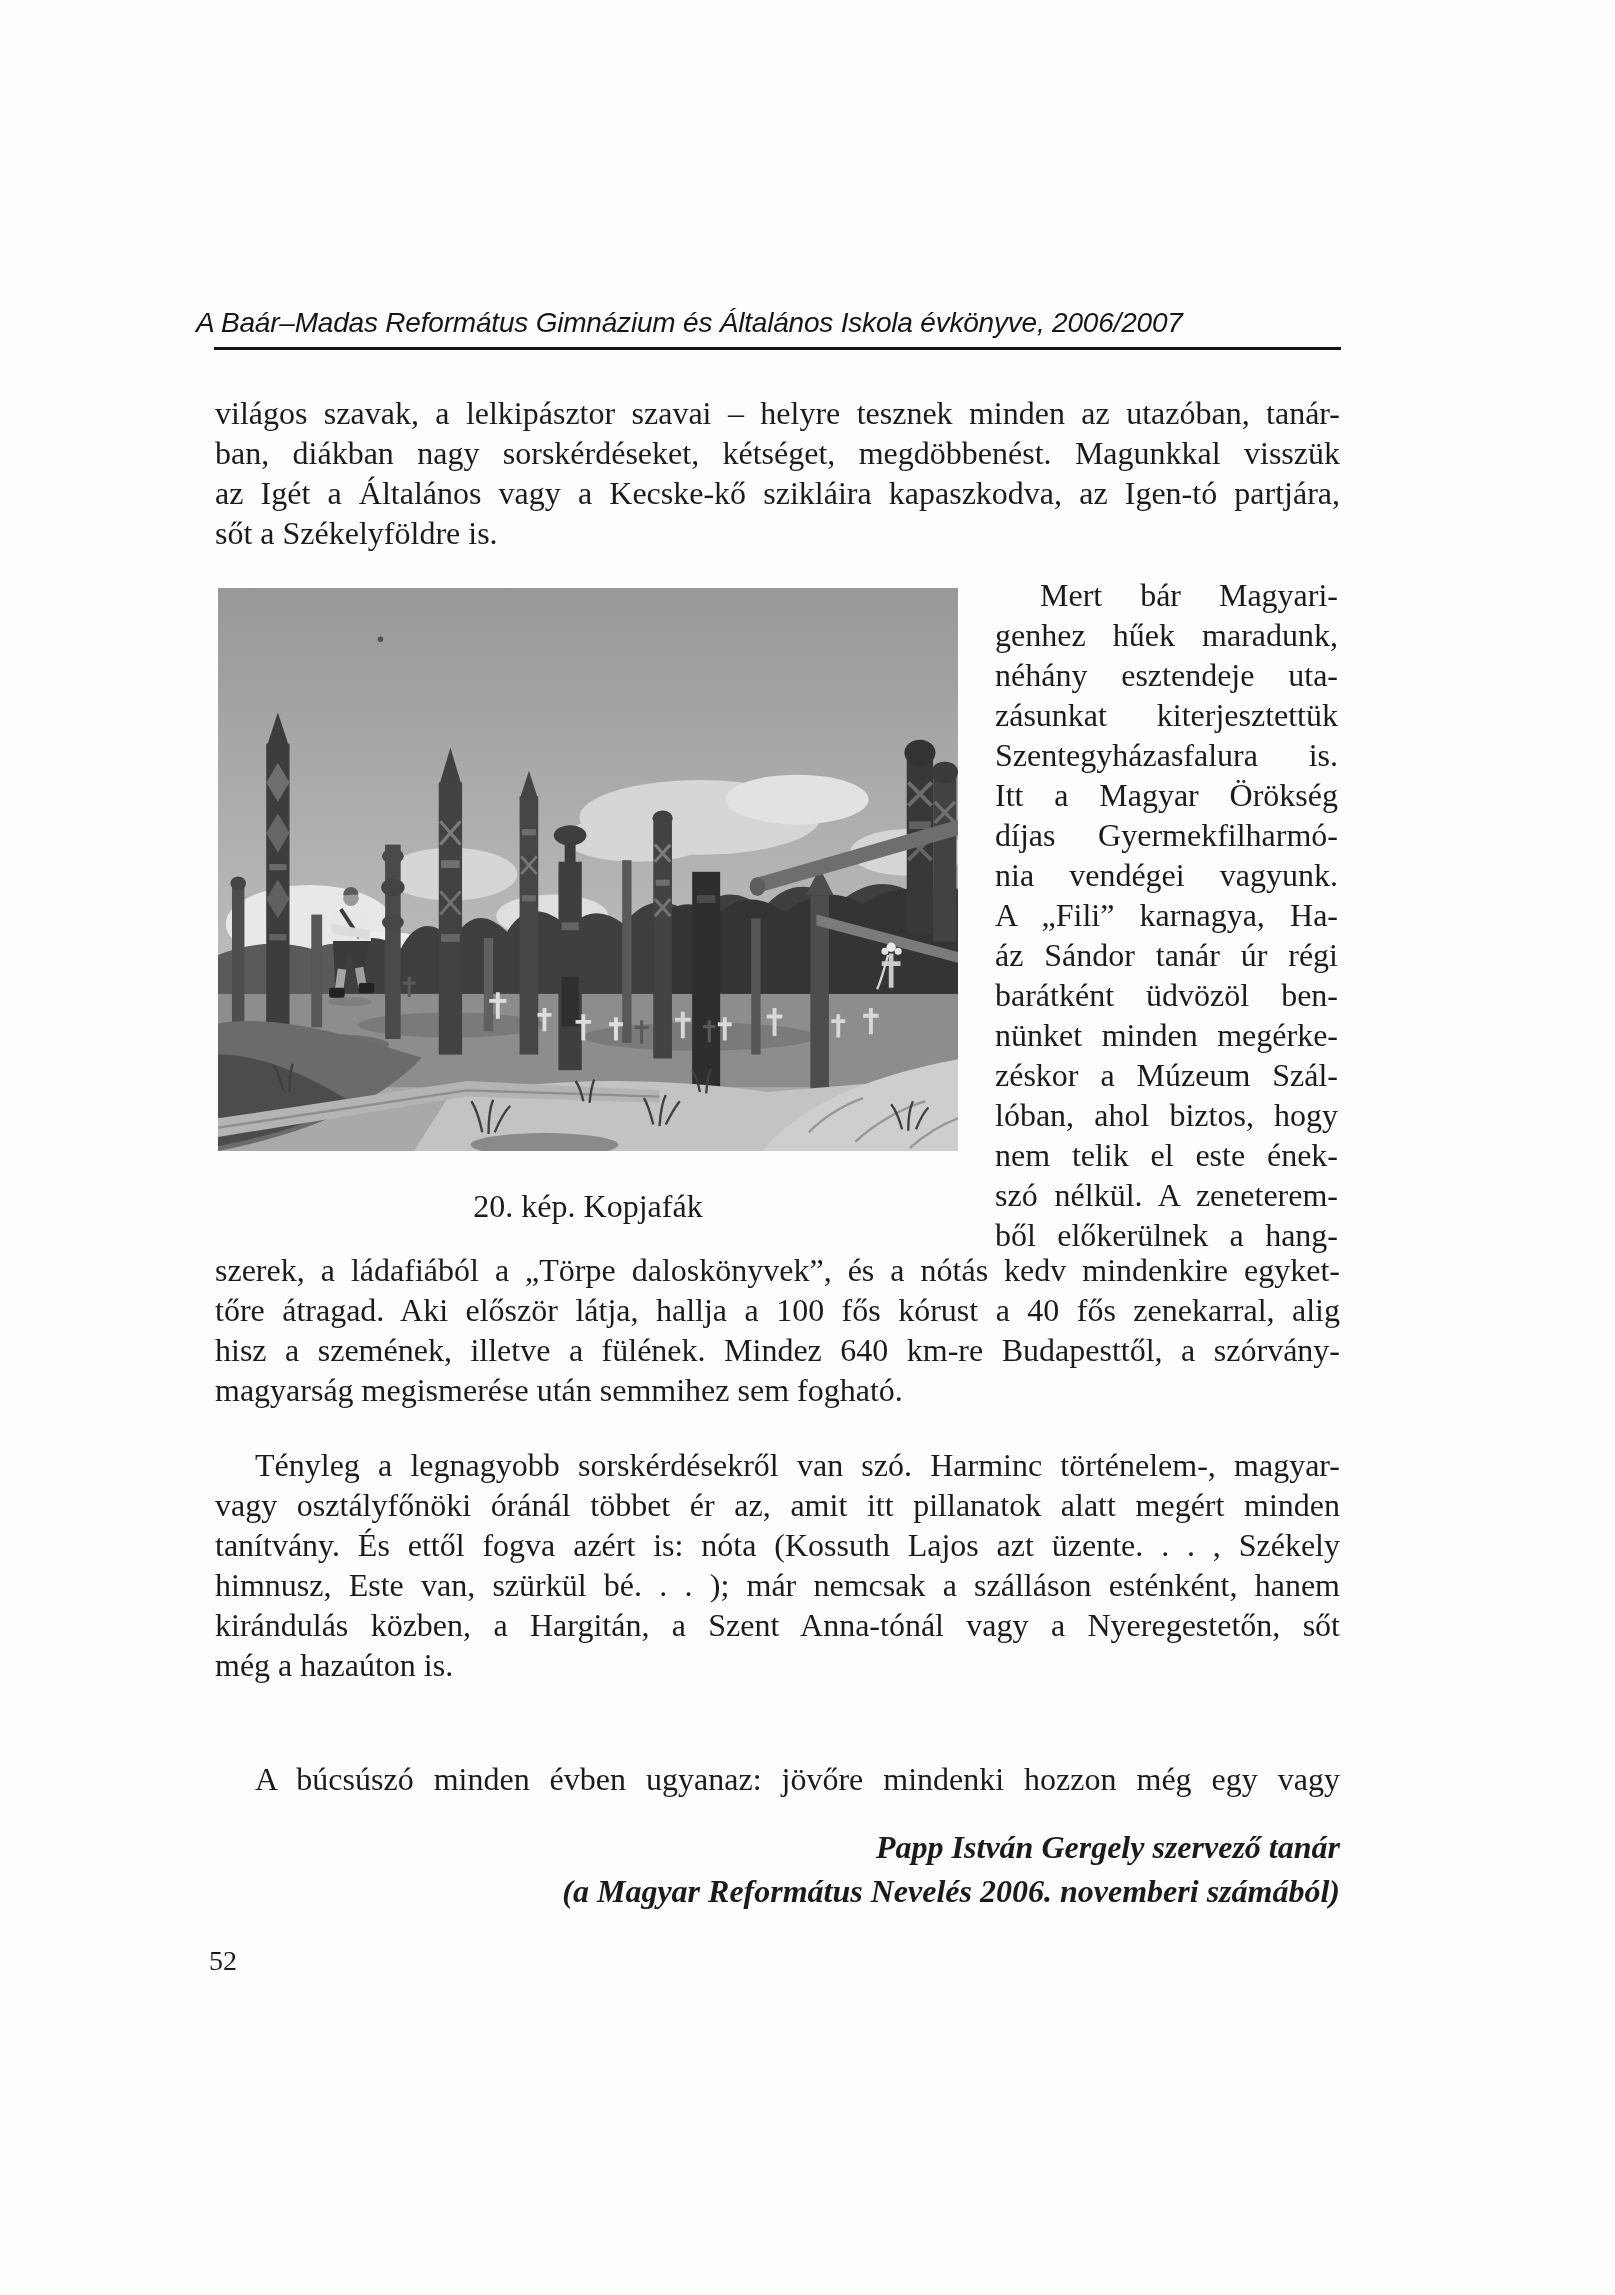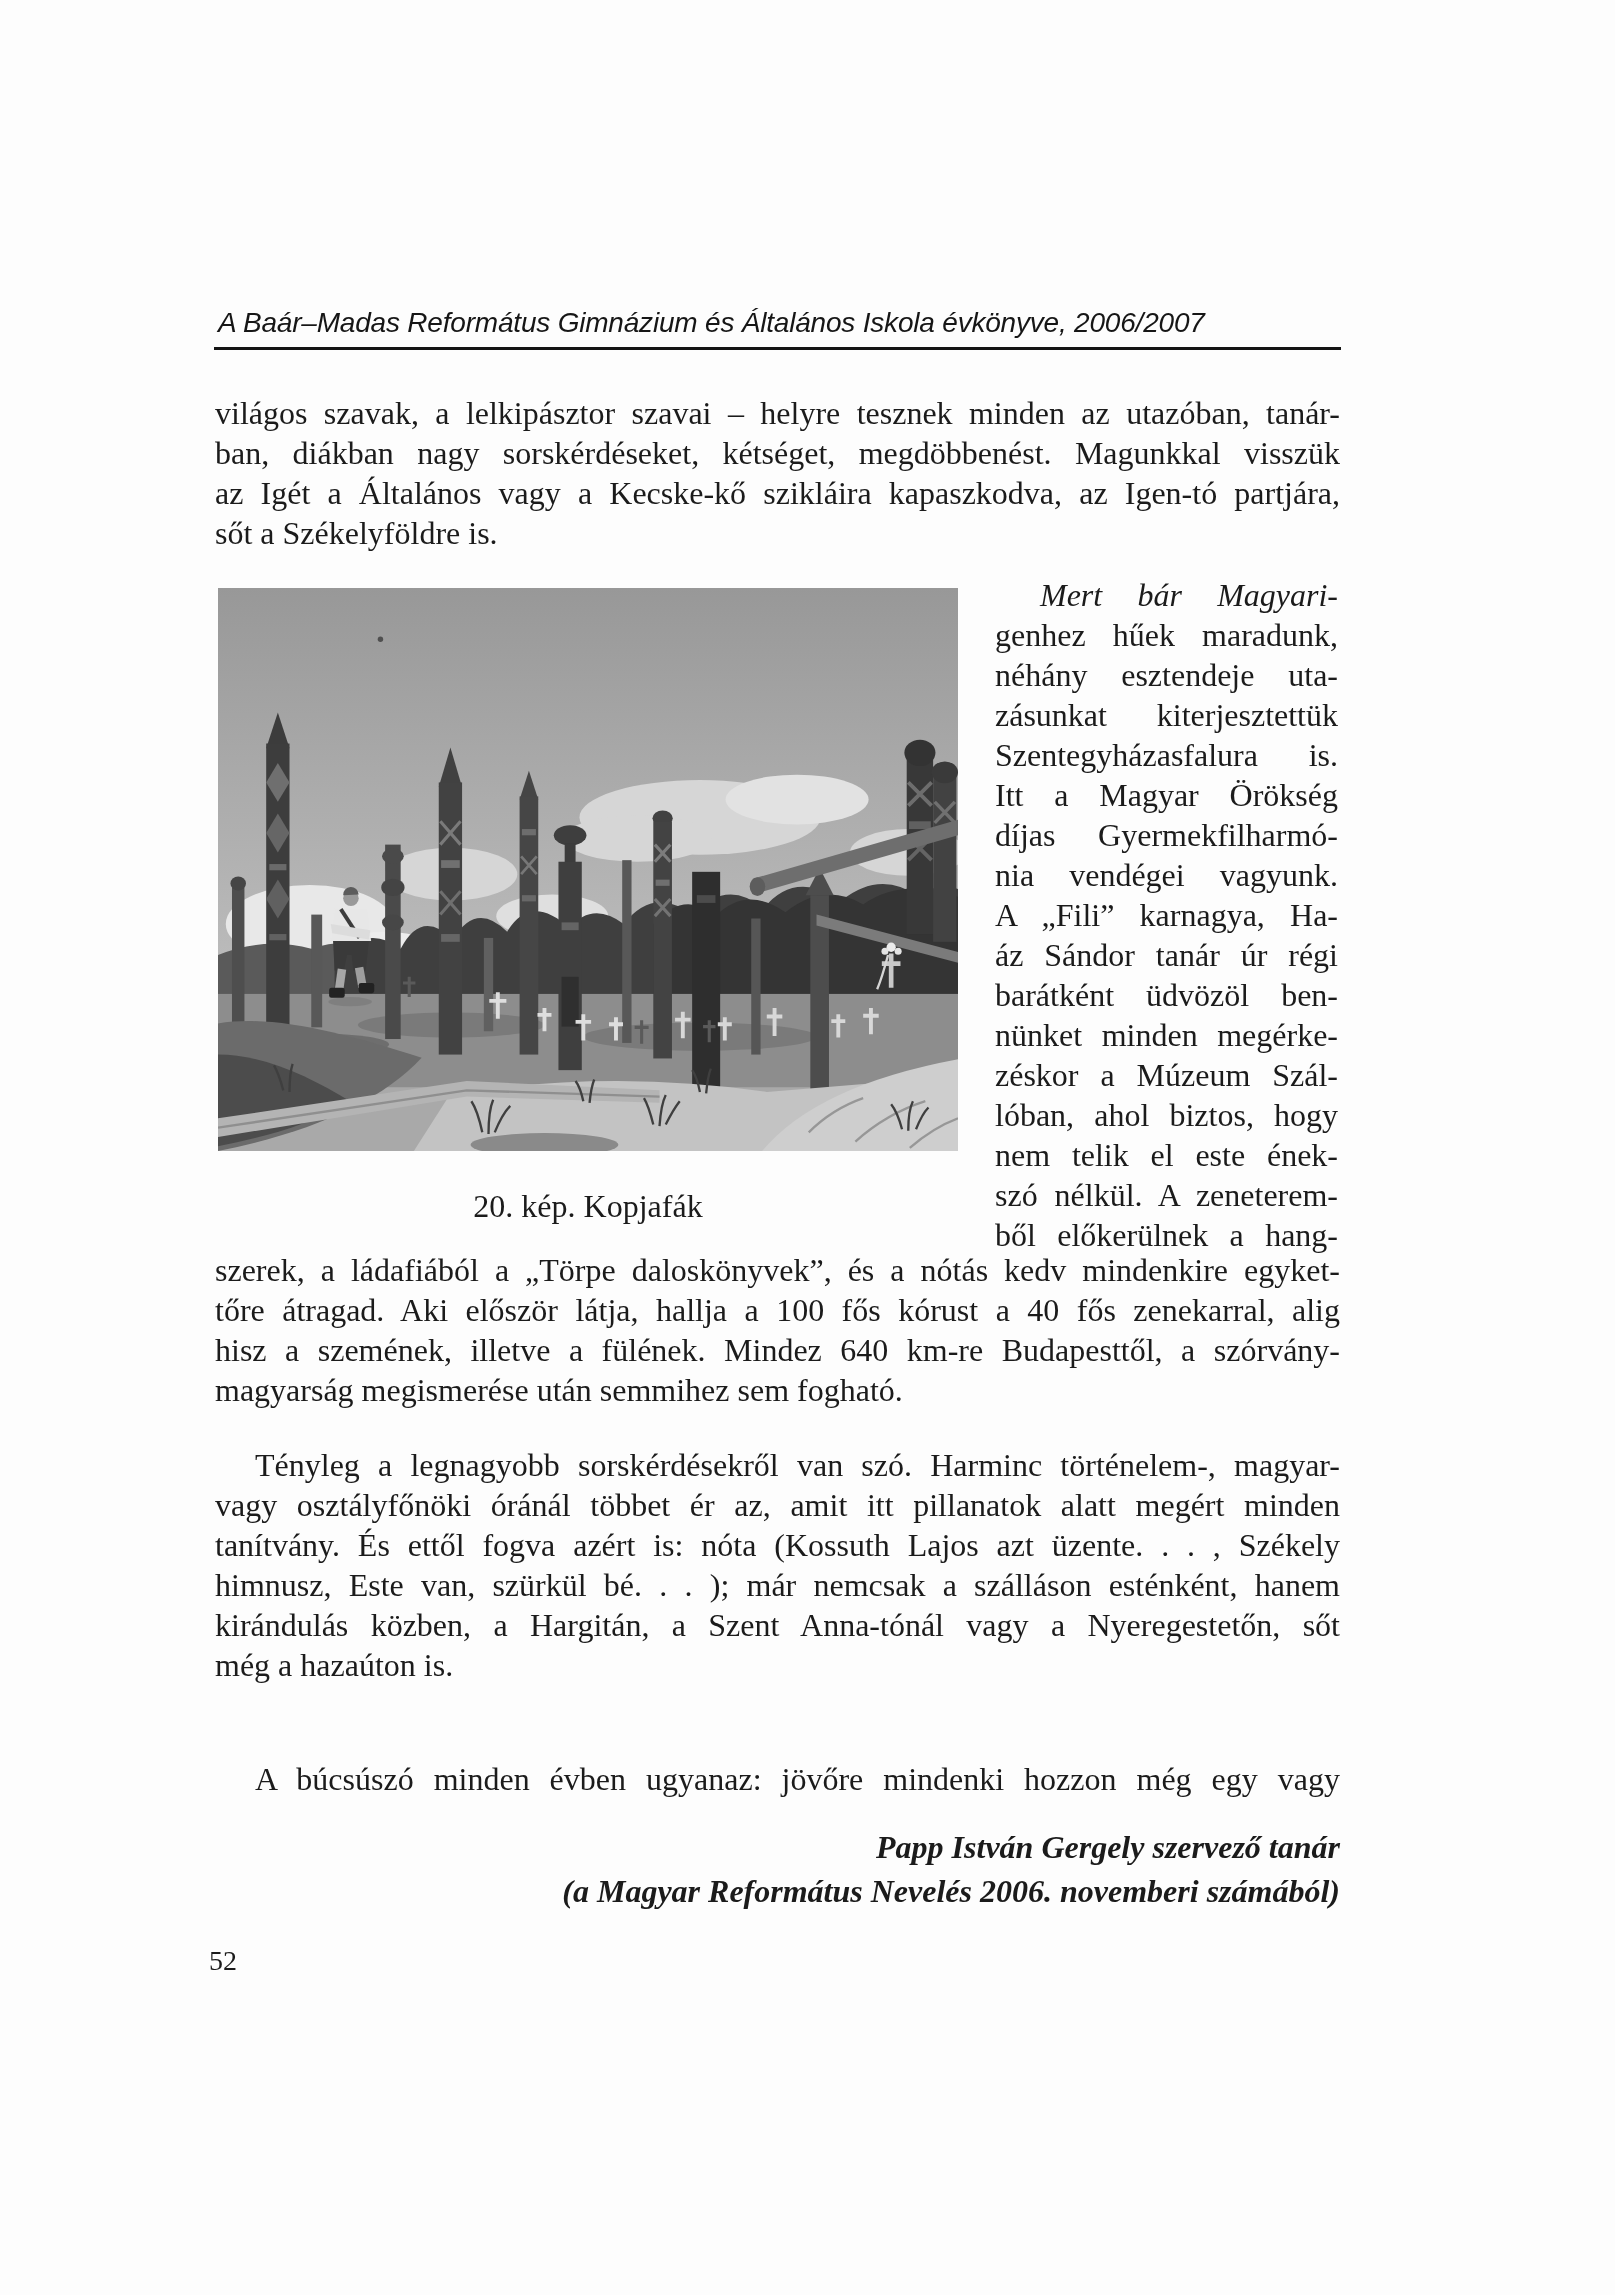--- a/index.html
+++ b/index.html
@@ -5,21 +5,21 @@
   html,body { margin:0; padding:0; }
   body {
     width:1616px; height:2295px;
     background:#fdfdfd;
     position:relative;
     font-family:"Liberation Serif", serif;
     color:#1b1b1b;
     overflow:hidden;
   }
   .hdr {
-    position:absolute; left:218px; top:306px; width:1130px;
+    position:absolute; left:196px; top:306px; width:1130px;
     font-family:"Liberation Sans", sans-serif;
     font-style:italic; font-size:28px; line-height:34px;
     letter-spacing:-0.2px; white-space:nowrap; color:#161616;
   }
   .rule { position:absolute; left:214px; top:347px; width:1127px; height:3.1px; background:#141414; }
 
   .block { position:absolute; left:215px; width:1125px; font-size:32px; }
   .ln { height:40px; line-height:40px; white-space:nowrap; overflow:visible; }
   .j  { text-align:justify; text-align-last:justify; }
   .ind { text-indent:40px; }
@@ -37,21 +37,21 @@
 
   .caption {
     position:absolute; left:218px; top:1186px; width:740px;
     text-align:center; font-size:32px; line-height:40px;
   }
 
   .col {
     position:absolute; left:995px; top:575px; width:343px; font-size:32px;
   }
   .col .ln { height:40px; line-height:40px; }
-  .col .ind { text-indent:45px;font-style:italic; }
+  .col .ind { text-indent:45px; }
 
   .sig {
     position:absolute; left:215px; top:1825px; width:1125px;
     text-align:right; font-style:italic; font-size:32px;font-weight:bold;
   }
   .sig .ln { height:44px; line-height:44px; }
 
   .pageno { position:absolute; left:209px; top:1941px; font-size:28px; line-height:39px; }
 </style>
 </head>

